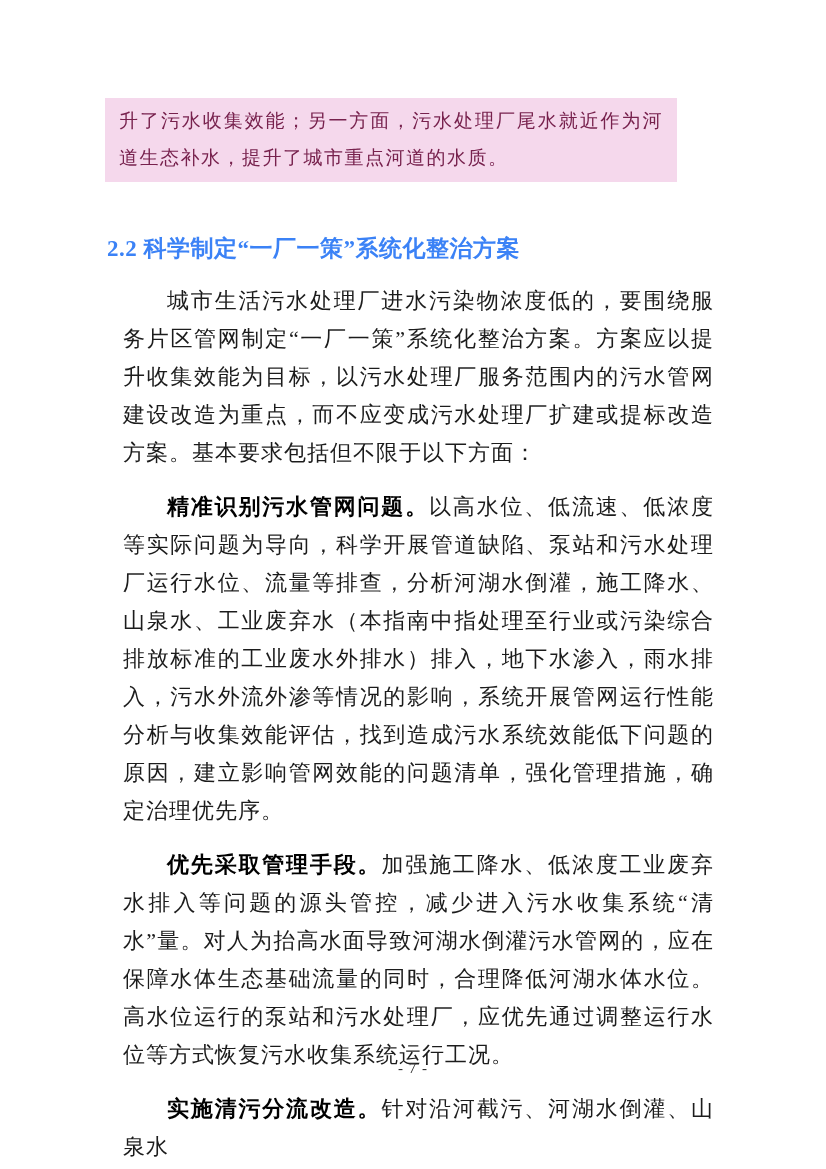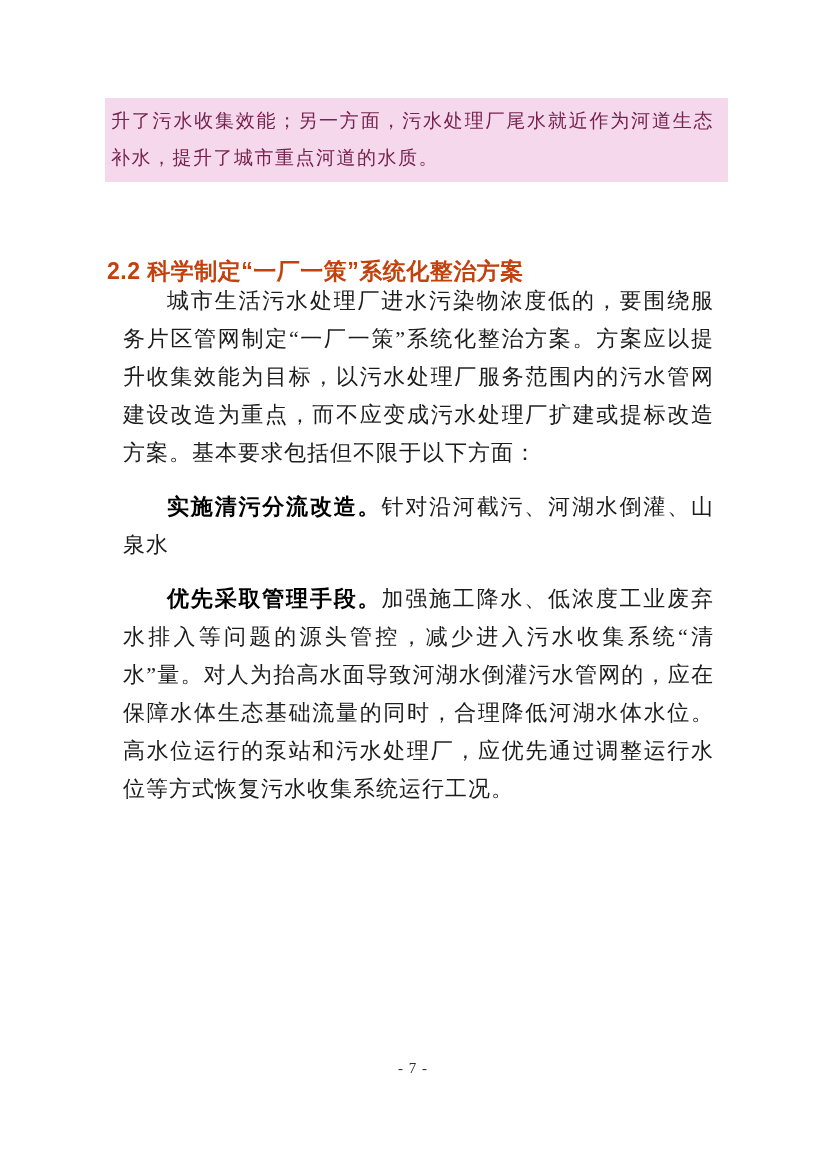--- a/index.html
+++ b/index.html
@@ -11,39 +11,39 @@
     font-family: "Liberation Serif", "DejaVu Serif", serif;
   }
   .page {
     position: absolute; inset: 0;
     background: #ffffff;
     overflow: hidden;
   }
   .highlight-box {
     position: absolute;
     left: 105px; top: 98px;
-    width: 623px; min-height: 79px;
-    padding: 4px 14px 6px 6px;
+    width: 572px; min-height: 79px;
+    padding: 4px 14px 6px 14px;
   }
   .highlight-text {
     font-family: "Liberation Serif", "DejaVu Serif", serif;
     font-size: 19px;
     line-height: 37px;
     text-align: justify;
     letter-spacing: 1.5px;
   }
   .section-heading {
     position: absolute;
-    left: 107px; top: 236px;
+    left: 107px; top: 214px;
     width: 640px;
-    font-family: Liberation Sans, sans-serif;
+    font-family: Liberation Serif, serif;
     font-weight: bold;
     font-size: 23px;
     line-height: 32px;
-    color: #c2410c;
+    color: #3b82f6;
     letter-spacing: 0.5px;
     white-space: nowrap;
   }
   .doc-body {
     position: absolute;
     left: 107px; top: 266px;
     width: 623px;
     font-size: 22px;
     line-height: 38px;
     color: #1c1c1c;
@@ -72,19 +72,20 @@
 <div class="page">
 
   <div class="highlight-box" style="background: rgb(245, 216, 236); color: rgb(119, 33, 77);">
     <div class="highlight-text">升了污水收集效能；另一方面，污水处理厂尾水就近作为河道生态补水，提升了城市重点河道的水质。</div>
   </div>
 
   <h2 class="section-heading">2.2 科学制定“一厂一策”系统化整治方案</h2>
 
   <div class="doc-body">
     <p><span class="lead"></span><span>城市生活污水处理厂进水污染物浓度低的，要围绕服务片区管网制定“一厂一策”系统化整治方案。方案应以提升收集效能为目标，以污水处理厂服务范围内的污水管网建设改造为重点，而不应变成污水处理厂扩建或提标改造方案。基本要求包括但不限于以下方面：</span></p>
+    <p><span class="lead">精准识别污水管网问题。</span><span>以高水位、低流速、低浓度等实际问题为导向，科学开展管道缺陷、泵站和污水处理厂运行水位、流量等排查，分析河湖水倒灌，施工降水、山泉水、工业废弃水（本指南中指处理至行业或污染综合排放标准的工业废水外排水）排入，地下水渗入，雨水排入，污水外流外渗等情况的影响，系统开展管网运行性能分析与收集效能评估，找到造成污水系统效能低下问题的原因，建立影响管网效能的问题清单，强化管理措施，确定治理优先序。</span></p>
+    <p><span class="lead">优先采取管理手段。</span><span>加强施工降水、低浓度工业废弃水排入等问题的源头管控，减少进入污水收集系统“清水”量。对人为抬高水面导致河湖水倒灌污水管网的，应在保障水体生态基础流量的同时，合理降低河湖水体水位。高水位运行的泵站和污水处理厂，应优先通过调整运行水位等方式恢复污水收集系统运行工况。</span></p>
     <p><span class="lead">实施清污分流改造。</span><span>针对沿河截污、河湖水倒灌、山泉水</span></p>
-    <p><span class="lead">优先采取管理手段。</span><span>加强施工降水、低浓度工业废弃水排入等问题的源头管控，减少进入污水收集系统“清水”量。对人为抬高水面导致河湖水倒灌污水管网的，应在保障水体生态基础流量的同时，合理降低河湖水体水位。高水位运行的泵站和污水处理厂，应优先通过调整运行水位等方式恢复污水收集系统运行工况。</span></p>
   </div>
 
   <div class="page-number">- 7 -</div>
 
 </div>
 
 </body></html>

